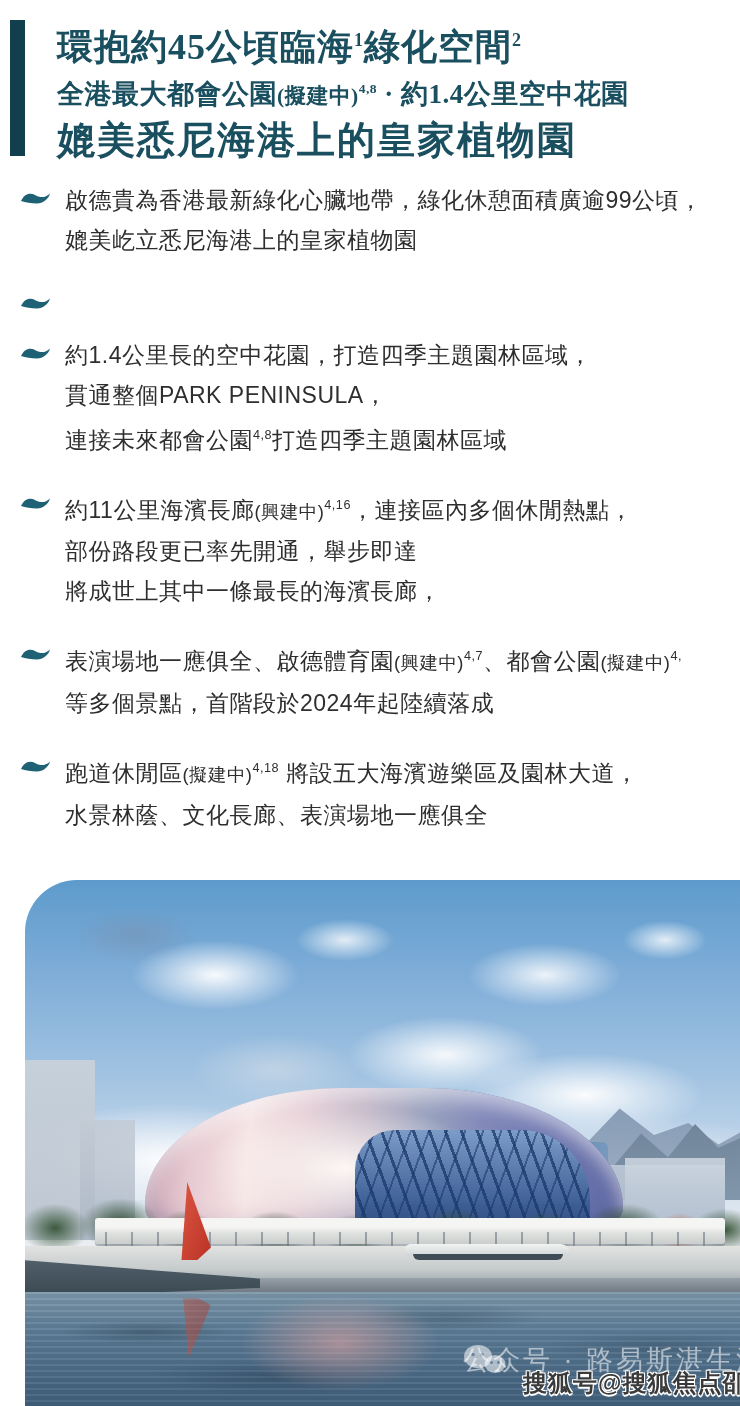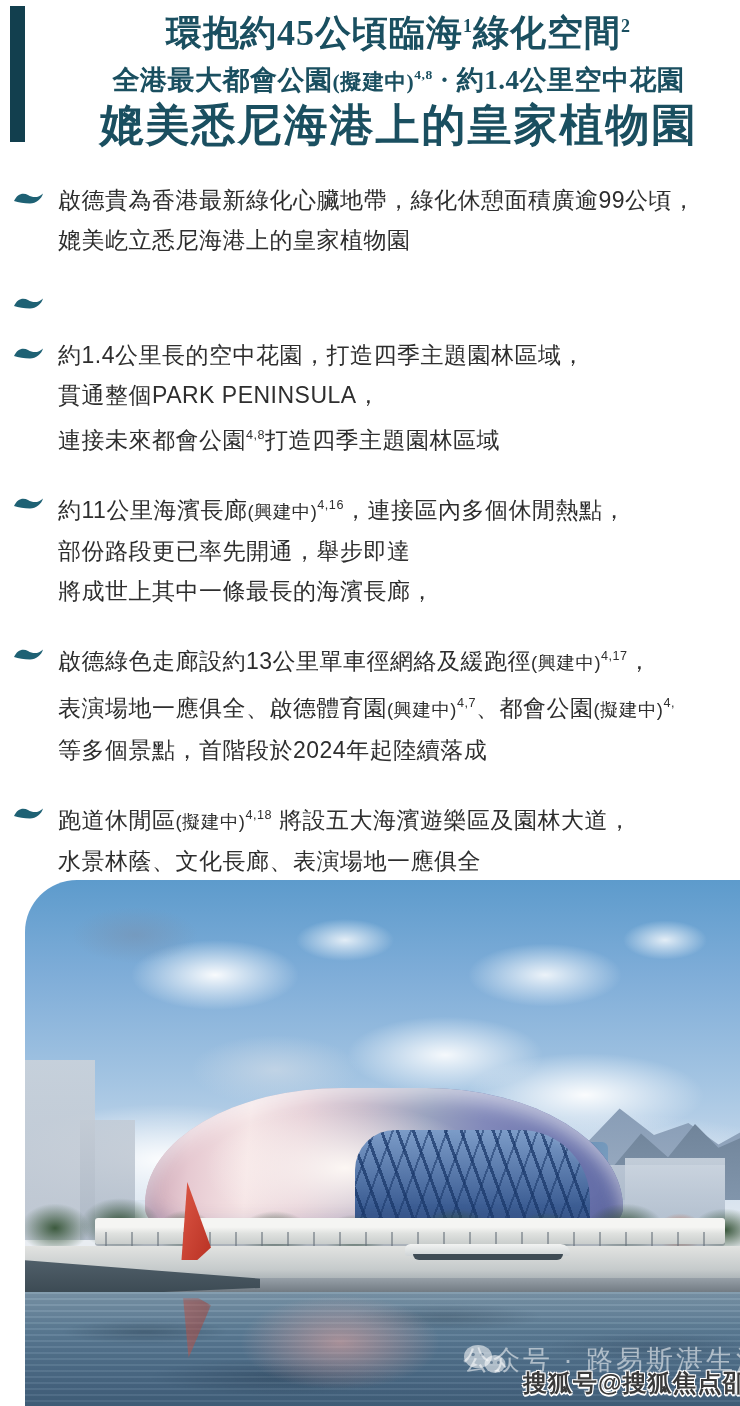--- a/index.html
+++ b/index.html
@@ -1,30 +1,30 @@
 <!DOCTYPE html>
 <html><head>
 <meta charset="utf-8">
 <style>
   html,body{margin:0;padding:0;background:#ffffff;}
   #page{position:relative;width:740px;height:1406px;background:#fff;overflow:hidden;
         font-family:"Liberation Sans","DejaVu Sans",sans-serif;}
 
   
-  .hdr{position:absolute;top:4px;left:10px;right:0;text-align:center;}
+  .hdr{position:absolute;top:18px;left:10px;right:0;}
   .hdr-bar{position:absolute;left:0;top:2px;width:15px;height:136px;background:#123f4e;}
   .hdr-text{margin-left:47px;color:#1a4f60;}
   .hdr-l1{font-family:"Liberation Serif","DejaVu Serif",serif;font-size:36px;line-height:44px;font-weight:600;letter-spacing:1px;}
   .hdr-l2{font-family:"Liberation Serif","DejaVu Serif",serif;font-size:27px;line-height:40px;font-weight:700;letter-spacing:.5px;}
-  .hdr-l3{font-family:"Liberation Serif","DejaVu Serif",serif;font-size:44px;line-height:48px;font-weight:600;letter-spacing:2px;}
+  .hdr-l3{font-family:"Liberation Serif","DejaVu Serif",serif;font-size:38px;line-height:48px;font-weight:600;letter-spacing:2px;}
   .hdr sup{font-size:.5em;}
   .hdr .paren{font-size:.8em;}
 
   
-  #bullets{position:absolute;top:180px;left:1px;width:672px;}
+  #bullets{position:absolute;top:180px;left:8px;width:672px;}
   .bullet{display:flex;align-items:flex-start;margin-bottom:25px;}
   .wave{flex:0 0 45px;margin-left:12px;margin-top:11px;}
   .wave svg{display:block;}
   .bullet-text{color:#2e2e2e;font-size:23px;line-height:40px;letter-spacing:.5px;}
   .bullet-line{white-space:nowrap;}
   .bullet-text sup{font-size:.55em;}
   .bullet-text .paren{font-size:.8em;}
 
   
   .photo{position:absolute;top:880px;left:25px;width:715px;height:526px;
@@ -177,21 +177,20 @@
         </div>
     </div>
 
     <div class="bullet">
       <span class="wave">
         <svg width="31" height="14" viewBox="0 0 31 14">
           <path d="M1,10 C4,3 10,1 15,4 C20,7 25.5,7 30,2.5 C28.5,8 23,12.5 17,12.5 C11,12.5 5.5,11.5 1,10 Z" fill="#1e6174"></path>
         </svg>
       </span>
       <div class="bullet-text">
-          <div class="bullet-line"><span>啟德綠色走廊設約13公里單車徑網絡及緩跑徑</span><span class="paren">(興建中)</span><sup>4,17</sup><span>，</span></div>
           <div class="bullet-line"><span>表演場地一應俱全、啟德體育園</span><span class="paren">(興建中)</span><sup>4,7</sup><span>、都會公園</span><span class="paren">(擬建中)</span><sup>4,</sup></div>
           <div class="bullet-line"><span>等多個景點，首階段於2024年起陸續落成</span></div>
         </div>
     </div>
 
     <div class="bullet">
       <span class="wave">
         <svg width="31" height="14" viewBox="0 0 31 14">
           <path d="M1,10 C4,3 10,1 15,4 C20,7 25.5,7 30,2.5 C28.5,8 23,12.5 17,12.5 C11,12.5 5.5,11.5 1,10 Z" fill="#1e6174"></path>
         </svg>

